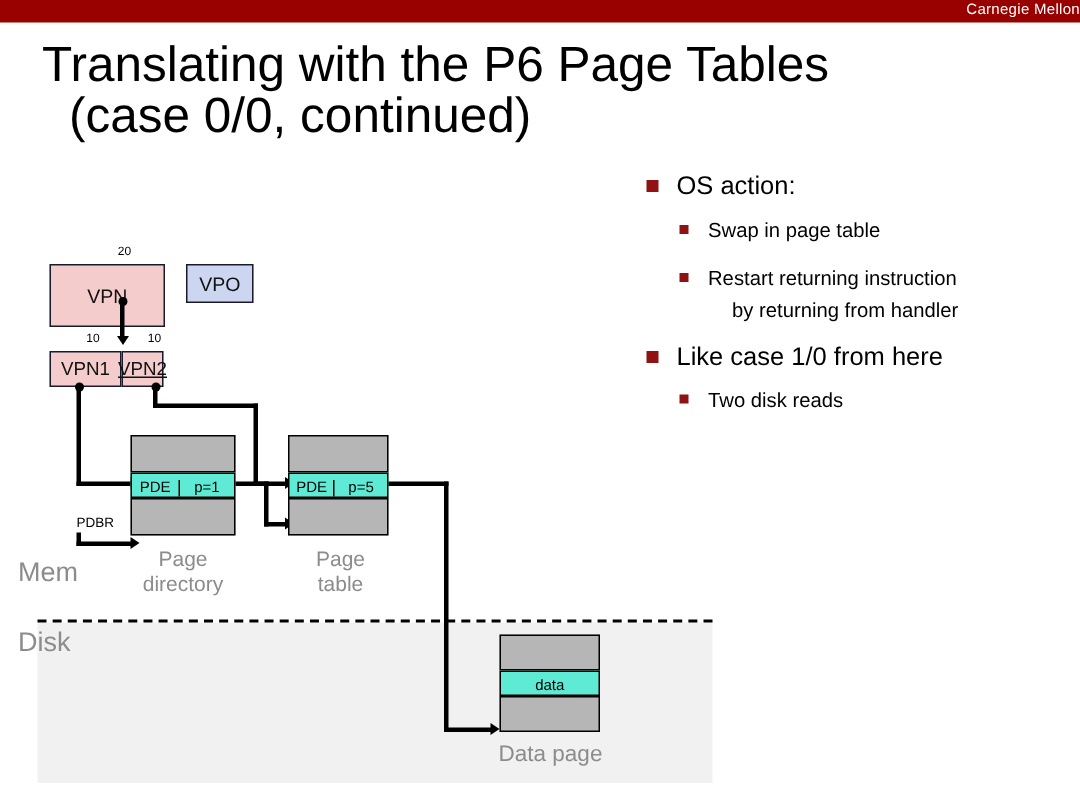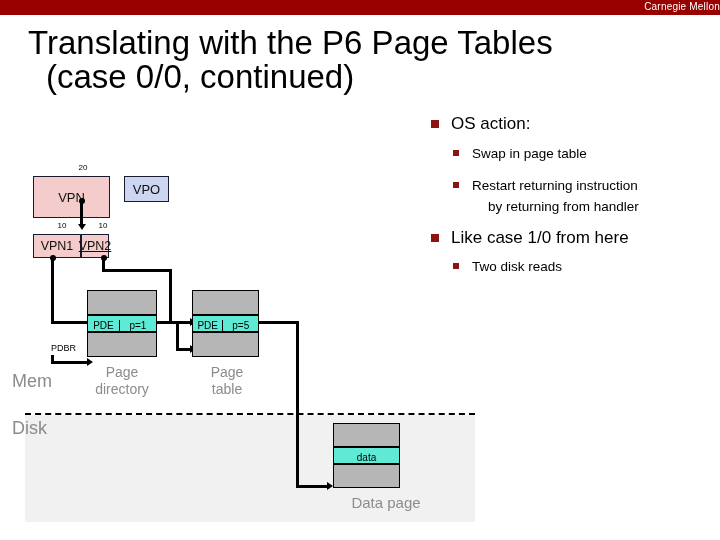--- a/index.html
+++ b/index.html
@@ -237,18 +237,18 @@
   <div class="ln" style="left:296px;top:485px;width:33px;height:3px;"></div>
   <div class="arrowR" style="left:327px;top:482px;"></div>
 
   <div class="memblock" style="left:333px;top:423px;width:67px;">
     <div class="seg" style="height:24px;"></div>
     <div class="entry">
       <div class="ecell left" style="width:100%;border-right:none;">data</div>
     </div>
     <div class="seg" style="height:24px;"></div>
   </div>
-  <div class="tablelabel" style="left:340px;top:494px;width:92px;font-size:15px;">Data page</div>
+  <div class="tablelabel" style="left:321px;top:494px;width:92px;font-size:15px;">Data page</div>
 
   <div class="regionlabel" style="left:12px;top:371px;">Mem</div>
   <div class="regionlabel" style="left:12px;top:418px;">Disk</div>
 
 </div>
 
 </body></html>

